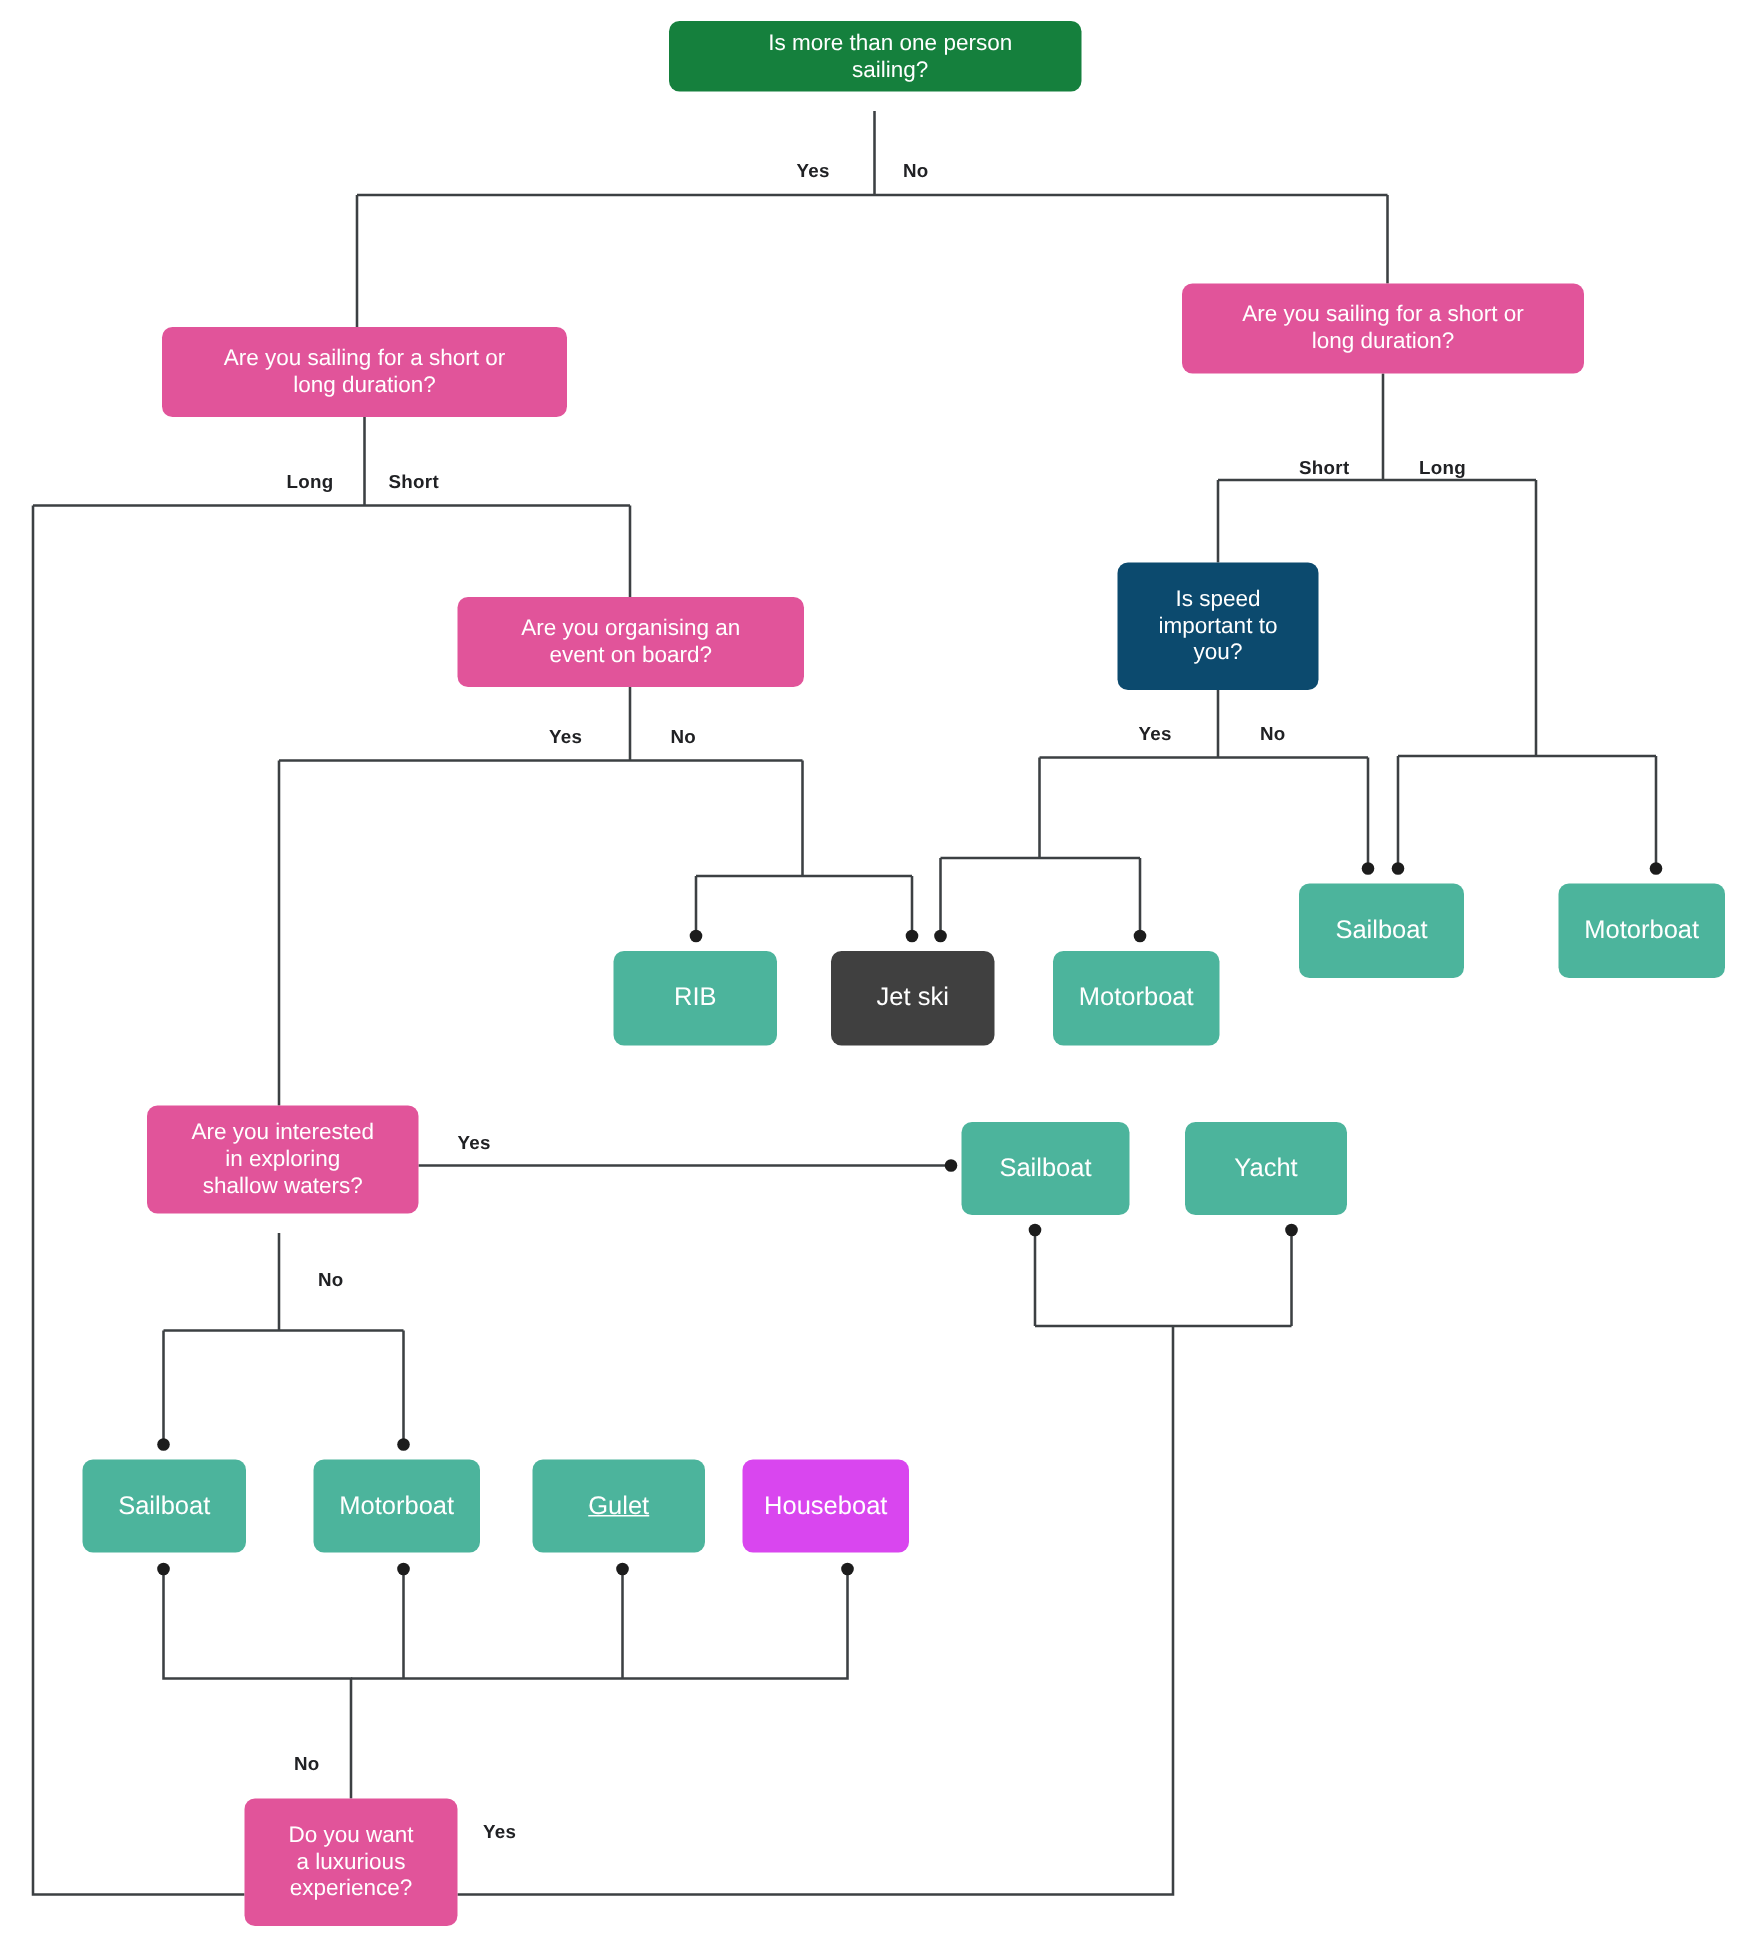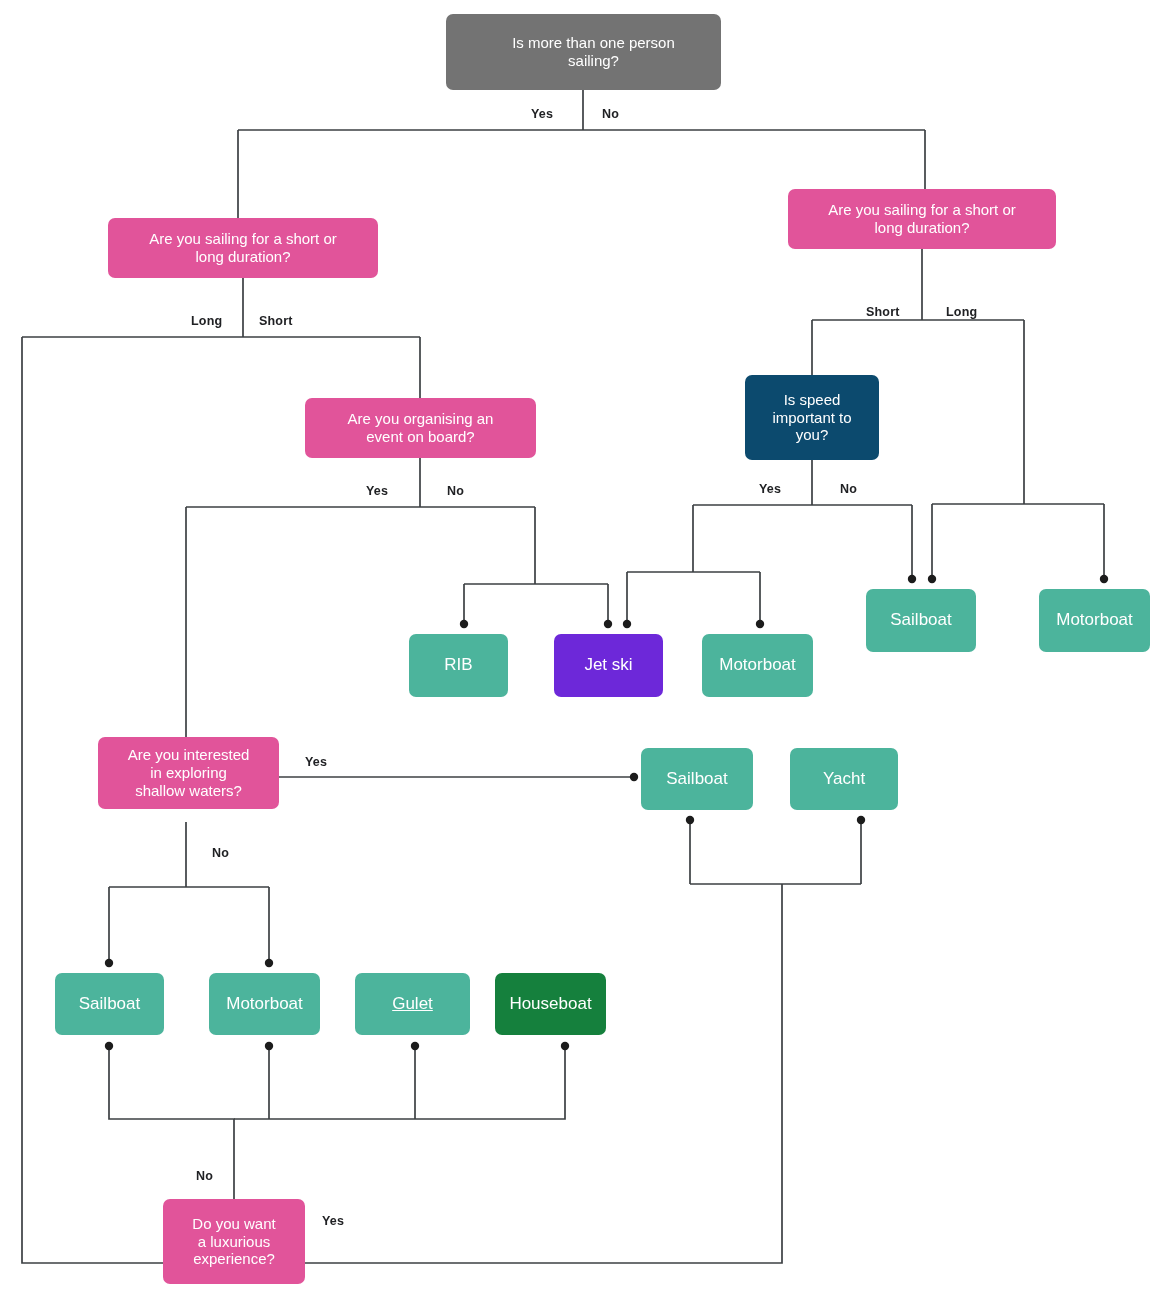--- a/index.html
+++ b/index.html
@@ -106,48 +106,48 @@
         <circle cx="861" cy="820" r="4.2"></circle>
         <circle cx="109" cy="963" r="4.2"></circle>
         <circle cx="269" cy="963" r="4.2"></circle>
         <circle cx="109" cy="1046" r="4.2"></circle>
         <circle cx="269" cy="1046" r="4.2"></circle>
         <circle cx="415" cy="1046" r="4.2"></circle>
         <circle cx="565" cy="1046" r="4.2"></circle>
       </g>
   </svg>
   <div id="node-layer">
-      <div class="node decision" style="left: 446px; top: 14px; width: 275px; height: 76px; background: #737373; padding-left: 28px;">Is more than one person
+      <div class="node decision" style="left: 446px; top: 14px; width: 275px; height: 47px; background: #15803d; padding-left: 28px;">Is more than one person
 sailing?</div>
       <div class="node decision" style="left: 108px; top: 218px; width: 270px; height: 60px; background: rgb(225, 84, 154);">Are you sailing for a short or
 long duration?</div>
       <div class="node decision" style="left: 788px; top: 189px; width: 268px; height: 60px; background: rgb(225, 84, 154);">Are you sailing for a short or
 long duration?</div>
       <div class="node decision" style="left: 305px; top: 398px; width: 231px; height: 60px; background: rgb(225, 84, 154);">Are you organising an
 event on board?</div>
       <div class="node decision" style="left: 745px; top: 375px; width: 134px; height: 85px; background: #0c4a6e;">Is speed
 important to
 you?</div>
       <div class="node decision" style="left: 98px; top: 737px; width: 181px; height: 72px; background: rgb(225, 84, 154);">Are you interested
 in exploring
 shallow waters?</div>
       <div class="node decision" style="left: 163px; top: 1199px; width: 142px; height: 85px; background: rgb(225, 84, 154);">Do you want
 a luxurious
 experience?</div>
-      <div class="node outcome" style="left: 409px; top: 634px; width: 99px; height: 63px; background: rgb(76, 180, 156); text-align: right;">RIB</div>
-      <div class="node outcome" style="left: 554px; top: 634px; width: 109px; height: 63px; background: #6d28d9;">Jet ski</div>
+      <div class="node outcome" style="left: 409px; top: 634px; width: 109px; height: 63px; background: rgb(76, 180, 156); text-align: right;">RIB</div>
+      <div class="node outcome" style="left: 554px; top: 634px; width: 109px; height: 63px; background: #404040;">Jet ski</div>
       <div class="node outcome" style="left: 702px; top: 634px; width: 111px; height: 63px; background: rgb(76, 180, 156);">Motorboat</div>
       <div class="node outcome" style="left: 866px; top: 589px; width: 110px; height: 63px; background: rgb(76, 180, 156);">Sailboat</div>
       <div class="node outcome" style="left: 1039px; top: 589px; width: 111px; height: 63px; background: rgb(76, 180, 156);">Motorboat</div>
       <div class="node outcome" style="left: 641px; top: 748px; width: 112px; height: 62px; background: rgb(76, 180, 156);">Sailboat</div>
       <div class="node outcome" style="left: 790px; top: 748px; width: 108px; height: 62px; background: rgb(76, 180, 156);">Yacht</div>
       <div class="node outcome" style="left: 55px; top: 973px; width: 109px; height: 62px; background: rgb(76, 180, 156);">Sailboat</div>
       <div class="node outcome" style="left: 209px; top: 973px; width: 111px; height: 62px; background: rgb(76, 180, 156);">Motorboat</div>
       <div class="node outcome" style="left: 355px; top: 973px; width: 115px; height: 62px; background: rgb(76, 180, 156); text-decoration: underline;">Gulet</div>
-      <div class="node outcome" style="left: 495px; top: 973px; width: 111px; height: 62px; background: #15803d;">Houseboat</div>
+      <div class="node outcome" style="left: 495px; top: 973px; width: 111px; height: 62px; background: #d946ef;">Houseboat</div>
     </div>
   <div id="label-layer">
       <div class="edge-label" style="left: 531px; top: 107px; color: rgb(32, 33, 36);">Yes</div>
       <div class="edge-label" style="left: 602px; top: 107px; color: rgb(32, 33, 36);">No</div>
       <div class="edge-label" style="left: 191px; top: 314px; color: rgb(32, 33, 36);">Long</div>
       <div class="edge-label" style="left: 259px; top: 314px; color: rgb(32, 33, 36);">Short</div>
       <div class="edge-label" style="left: 866px; top: 305px; color: rgb(32, 33, 36);">Short</div>
       <div class="edge-label" style="left: 946px; top: 305px; color: rgb(32, 33, 36);">Long</div>
       <div class="edge-label" style="left: 366px; top: 484px; color: rgb(32, 33, 36);">Yes</div>
       <div class="edge-label" style="left: 447px; top: 484px; color: rgb(32, 33, 36);">No</div>

